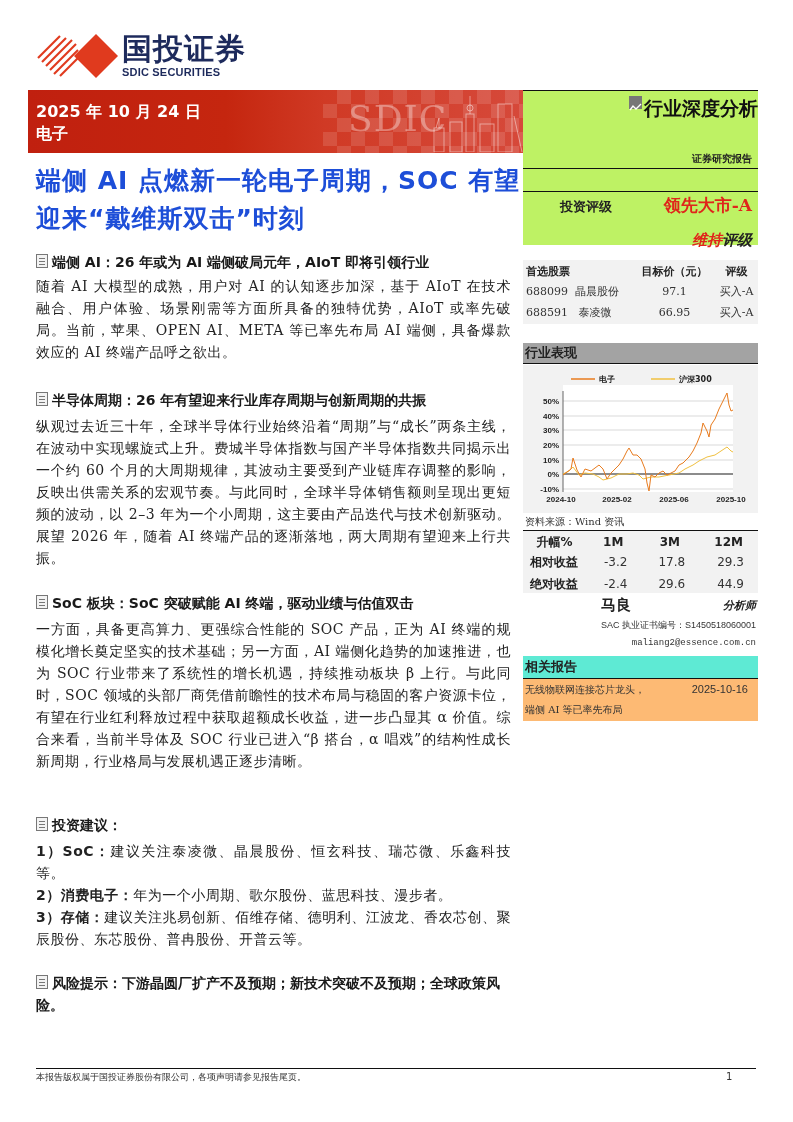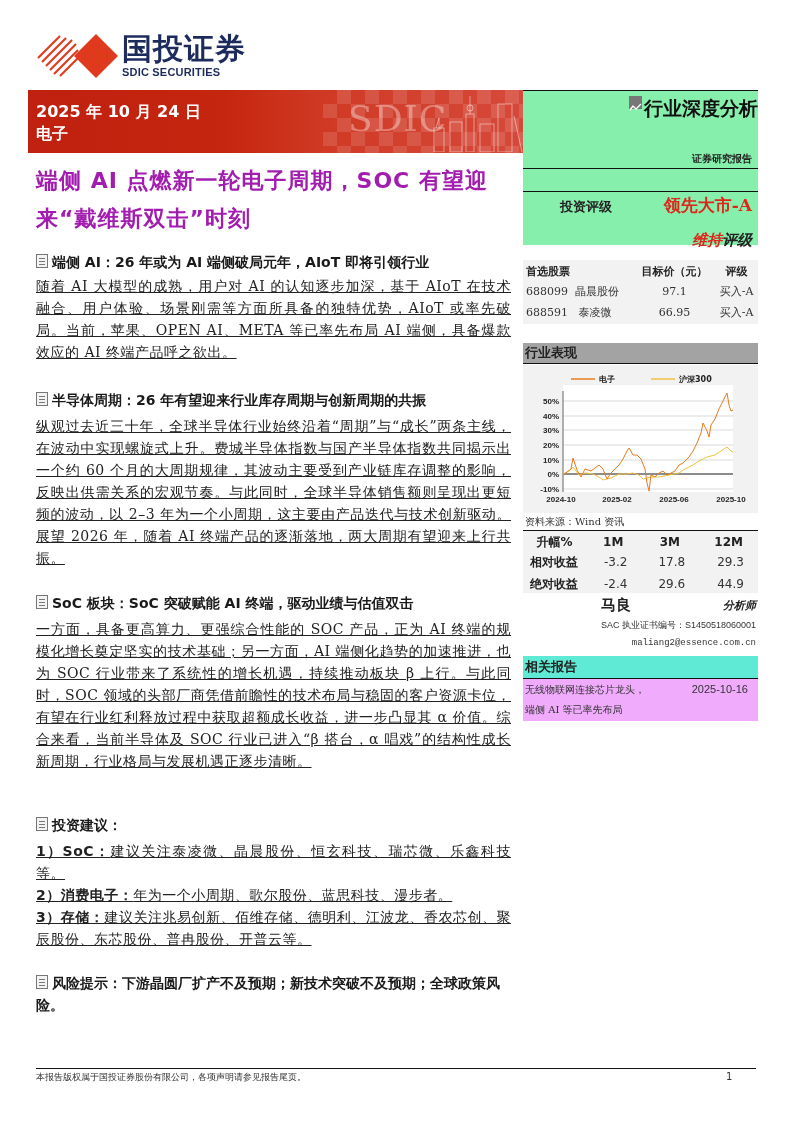--- a/index.html
+++ b/index.html
@@ -20,32 +20,32 @@
     background-image:
       linear-gradient(45deg, rgba(255,255,255,0.35) 25%, transparent 25%, transparent 75%, rgba(255,255,255,0.35) 75%),
       linear-gradient(45deg, rgba(255,255,255,0.35) 25%, transparent 25%, transparent 75%, rgba(255,255,255,0.35) 75%);
     background-size:28px 28px; background-position:0 0, 14px 14px; }
   .banner-sdic { position:absolute; left:320px; top:8px; font-family:"DejaVu Serif", serif; font-size:36px; color:rgba(255,255,255,0.35); letter-spacing:1px; }
   .banner-city { position:absolute; left:400px; top:4px; width:95px; height:58px; }
   .banner-date { position:absolute; left:8px; top:12px; color:#fff; font-weight:bold; font-size:16px; line-height:20px; }
   .banner-sector { position:absolute; left:8px; top:34px; color:#fff; font-weight:bold; font-size:16px; line-height:20px; }
 
   
-  .title { left:36px; top:162px; width:490px; font-size:22px; font-weight:bold; line-height:38px; color:#a21caf; letter-spacing:1px; }
+  .title { left:36px; top:162px; width:490px; font-size:25px; font-weight:bold; line-height:38px; color:#1d4ed8; letter-spacing:1px; }
 
   
   .sec-h { left:36px; font-size:14px; font-weight:bold; color:#1a1a1a; line-height:20px; }
   .sec-h .box { display:inline-block; width:10px; height:12px; border:1px solid #777; margin-right:4px; vertical-align:-1px; position:relative; background:#f3f3f3; }
   .sec-h .box::before { content:""; position:absolute; left:2px; right:2px; top:3px; height:1px; background:#777; box-shadow:0 3px 0 #777, 0 6px 0 #777 ; }
-  .para { left:36px; width:475px; font-size:14px; line-height:22px; color:#222; text-align:justify; letter-spacing:0.5px; font-family:"DejaVu Serif", serif;text-decoration:underline; }
+  .para { left:36px; width:475px; font-size:14px; line-height:22px; color:#222; text-align:justify; letter-spacing:0.5px; font-family:"DejaVu Serif", serif; }
   .para b { font-family:"DejaVu Sans", sans-serif; }
 
   
   .rc { left:523px; width:235px; }
-  .rc-top { top:90px; height:155px; background:#86efac; }
+  .rc-top { top:90px; height:155px; background:#bef264; }
   .rule { position:absolute; left:523px; width:235px; height:0; border-top:1.5px solid #111; }
   .rtype { position:absolute; right:0; top:6px; font-size:19px; font-weight:bold; color:#111; font-family:"DejaVu Serif", serif; }
   .rtype .ic { display:inline-block; width:13px; height:13px; background:#777; vertical-align:1px; margin-right:2px; position:relative; }
   .rsub { position:absolute; right:6px; top:62px; font-size:10px; font-weight:bold; color:#222; }
   .rating-label { position:absolute; left:37px; top:108px; font-size:13px; font-weight:bold; color:#222; }
   .rating-val { position:absolute; right:6px; top:104px; font-size:17px; font-weight:bold; color:#e0251b; font-family:"DejaVu Serif", serif; }
   .rating-keep { position:absolute; right:6px; top:129px; font-size:15px; font-weight:bold; font-style:italic; color:#222; font-family:"DejaVu Serif", serif;margin-top:12px; }
   .rating-keep .red { color:#e0251b; }
 
   .stocks { top:260px; height:64px; background:#f2f2f2; }
@@ -62,21 +62,21 @@
   .ret td { height:20px; text-align:left; padding-left:18px; color:#333; }
   .ret td.rl { font-weight:bold; text-align:center; padding-left:0; color:#222; }
 
   .analyst { top:596px; height:56px; }
   .an-name { position:absolute; left:78px; top:0; font-size:15px; font-weight:bold; font-family:"DejaVu Serif", serif; }
   .an-title { position:absolute; right:2px; top:2px; font-size:11px; font-weight:bold; font-style:italic; }
   .an-sac { position:absolute; right:2px; top:23px; font-size:9px; color:#333; font-family:"Liberation Sans", sans-serif; }
   .an-mail { position:absolute; right:2px; top:42px; font-size:9px; color:#333; font-family:"Liberation Mono", monospace; }
 
   .rel-h { top:656px; height:22px; background:#5eead4; font-weight:bold; font-size:13px; line-height:22px; padding-left:2px; box-sizing:border-box; font-family:"DejaVu Serif", serif; }
-  .rel-b { top:679px; height:42px; background:#f0abfc; font-size:10px; color:#333; }
+  .rel-b { top:679px; height:42px; background:#fdba74; font-size:10px; color:#333; }
   .rel-t1 { position:absolute; left:2px; top:4px; font-family:"DejaVu Serif", serif; }
   .rel-t2 { position:absolute; left:2px; top:24px; font-family:"DejaVu Serif", serif; }
   .rel-d { position:absolute; right:10px; top:4px; font-family:"Liberation Sans", sans-serif; font-size:11px; }
 
   
   .foot-rule { left:36px; top:1068px; width:720px; border-top:1.5px solid #111; }
   .foot-text { left:36px; top:1071px; font-size:9px; color:#333; font-family:"DejaVu Serif", serif; }
   .foot-page { left:726px; top:1071px; font-size:10px; color:#333; }
 </style>
 </head>

